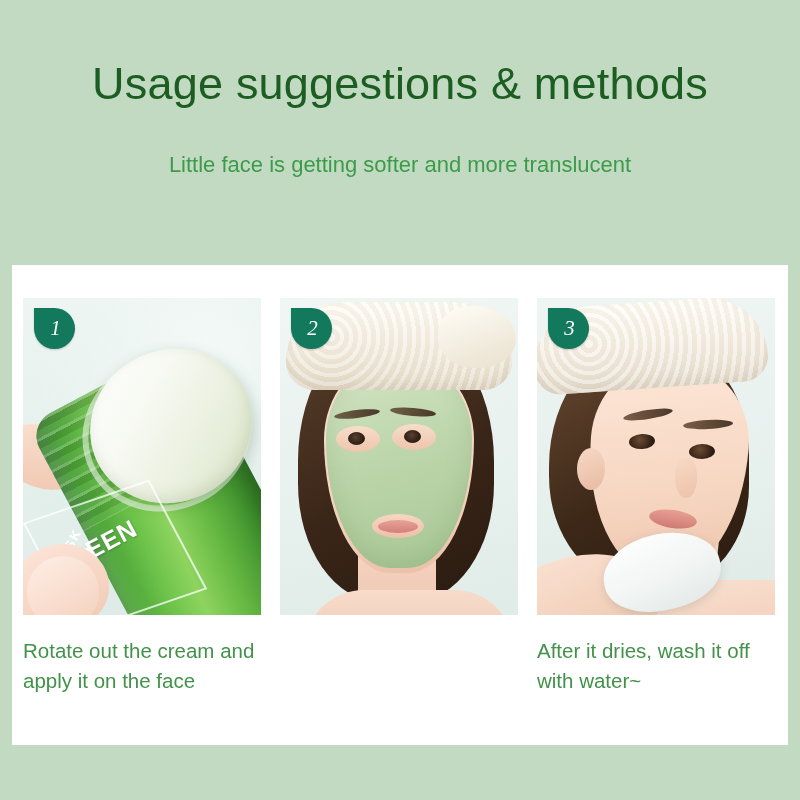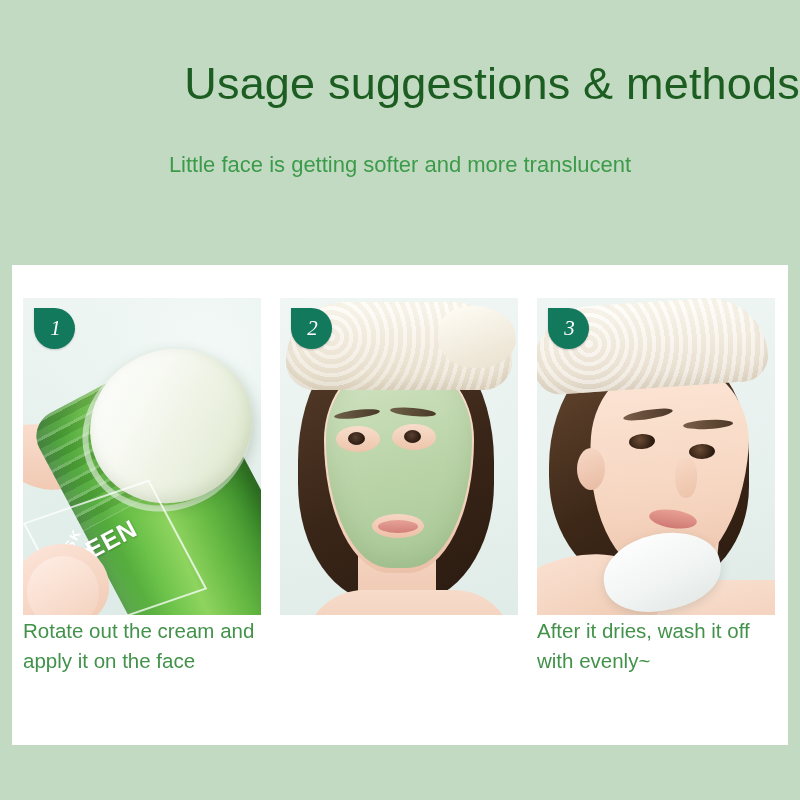--- a/index.html
+++ b/index.html
@@ -29,21 +29,21 @@
     top: 0;
     left: 0;
     width: 800px;
     height: 262px;
   }
   .title {
     position: absolute;
     top: 57px;
     left: 0;
     width: 800px;
-    text-align: right;
+    text-align: center;
     font-size: 45px;
     line-height: 54px;
     font-weight: 400;
     letter-spacing: 0.2px;
     color: #1c5d21;
     white-space: nowrap;
   }
   .subtitle {
     position: absolute;
     top: 150px;
@@ -118,21 +118,21 @@
     justify-content: center;
     font-family: "Liberation Serif", serif;
     font-style: italic;
     font-size: 21px;
     color: #ffffff;
     padding-left: 2px;
     box-sizing: border-box;
   }
 
   .caption {
-    margin-top: 1px;
+    margin-top: 21px;
     font-size: 20.5px;
     line-height: 30px;
     color: #42924a;
     font-weight: 400;
     padding-right: 4px;
   }
 
   
 
   .scene { position:absolute; inset:0; }
@@ -495,18 +495,18 @@
             <div class="nose"></div>
             <div class="lips"></div>
             <div class="band"></div>
             <div class="hand"></div>
             <div class="pad"></div>
           </div>
           <div class="badge">
             <span>3</span>
           </div>
         </div>
-        <div class="caption">After it dries, wash it off with evenly~</div>
+        <div class="caption">After it dries, wash it off with water~</div>
       </div>
 
     </div>
   </div>
 </div>
 
 </body></html>

